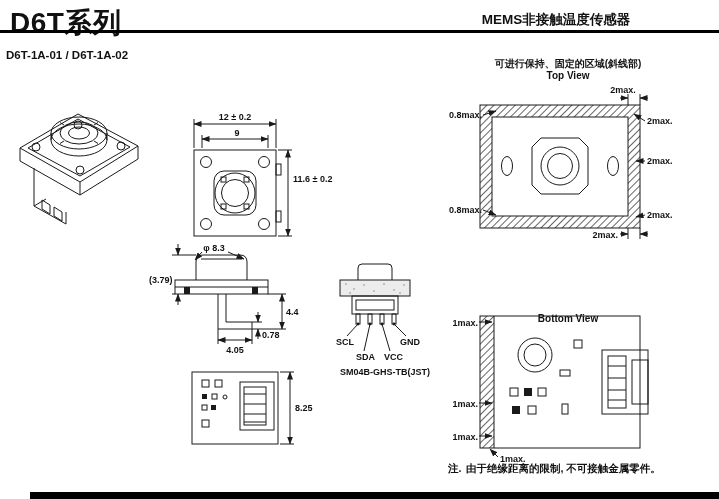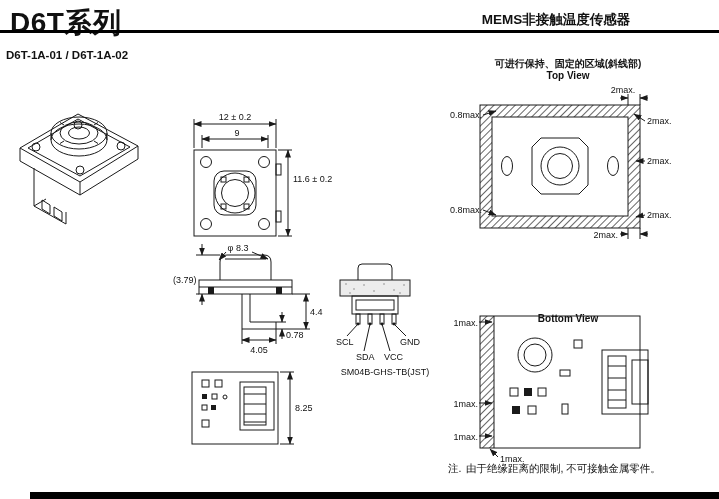--- a/index.html
+++ b/index.html
@@ -1,18 +1,18 @@
 <!DOCTYPE html>
 <html><head>
 <meta charset="utf-8">
 <style>
   html,body{margin:0;padding:0;}
   body{position:relative;width:719px;height:499px;background:#fff;overflow:hidden;
        font-family:"Liberation Sans","DejaVu Sans",sans-serif;color:#111;}
-  .abs{position:absolute;}
+  .abs{position:absolute;font-weight:bold;}
   .page-title{font-size:28px;font-weight:bold;letter-spacing:.5px;}
   .hdr-right{font-size:13.5px;font-weight:bold;text-align:center;}
   .rule{background:#000;}
   .model{font-size:11.5px;font-weight:bold;}
   .cap{font-weight:bold;text-align:center;}
   .cap-zh{font-size:10px;text-align:center;}
   .cap-en{font-size:10px;}
   .note{font-size:10.5px;line-height:1.3;display:flex;}
   .note .lbl{flex:0 0 18px;}
   .note .txt{width:196px;}
@@ -134,21 +134,21 @@
   <text x="175" y="9" text-anchor="middle">2max.</text>
   <text x="34" y="34" text-anchor="end">0.8max.</text>
   <text x="199" y="40">2max.</text>
   <text x="199" y="80">2max.</text>
   <text x="34" y="129" text-anchor="end">0.8max.</text>
   <text x="199" y="134">2max.</text>
   <text x="170" y="154" text-anchor="end">2max.</text>
 </svg>
 </div>
 
-<div class="abs" style="left:148px;top:240px;margin-left:24px;">
+<div class="abs" style="left:148px;top:240px;">
 <svg width="162" height="122" viewBox="0 0 162 122">
   <g class="ln">
     <path d="M48,40 V22 Q48,15 55,15 H92 Q99,15 99,22 V40"></path>
     <line x1="53" y1="19" x2="94" y2="19"></line>
     <rect x="27" y="40" width="93" height="14"></rect>
     <line x1="27" y1="47" x2="120" y2="47"></line>
     <rect x="36" y="47" width="6" height="7" class="fillk"></rect>
     <rect x="104" y="47" width="6" height="7" class="fillk"></rect>
     <path d="M70,54 L70,89 L104,89 L104,82 L78,82 L78,54"></path>
   </g>

